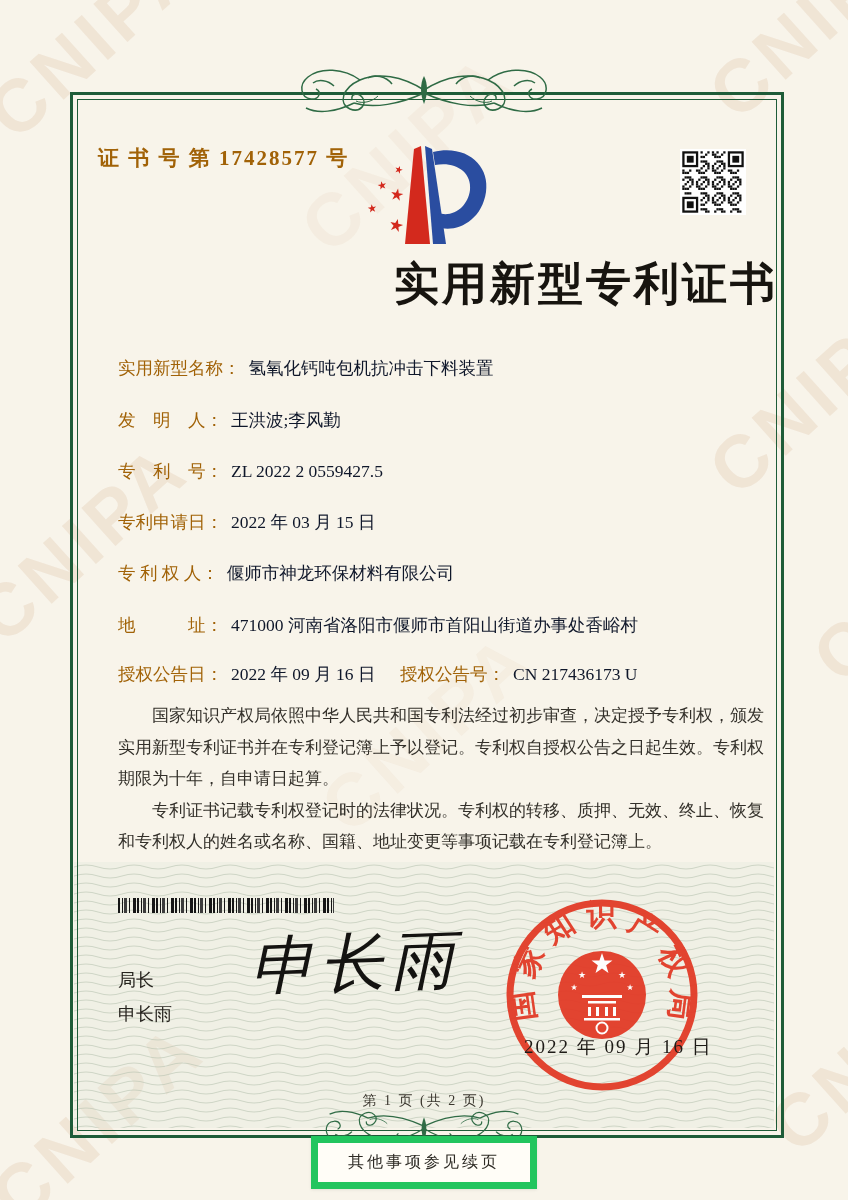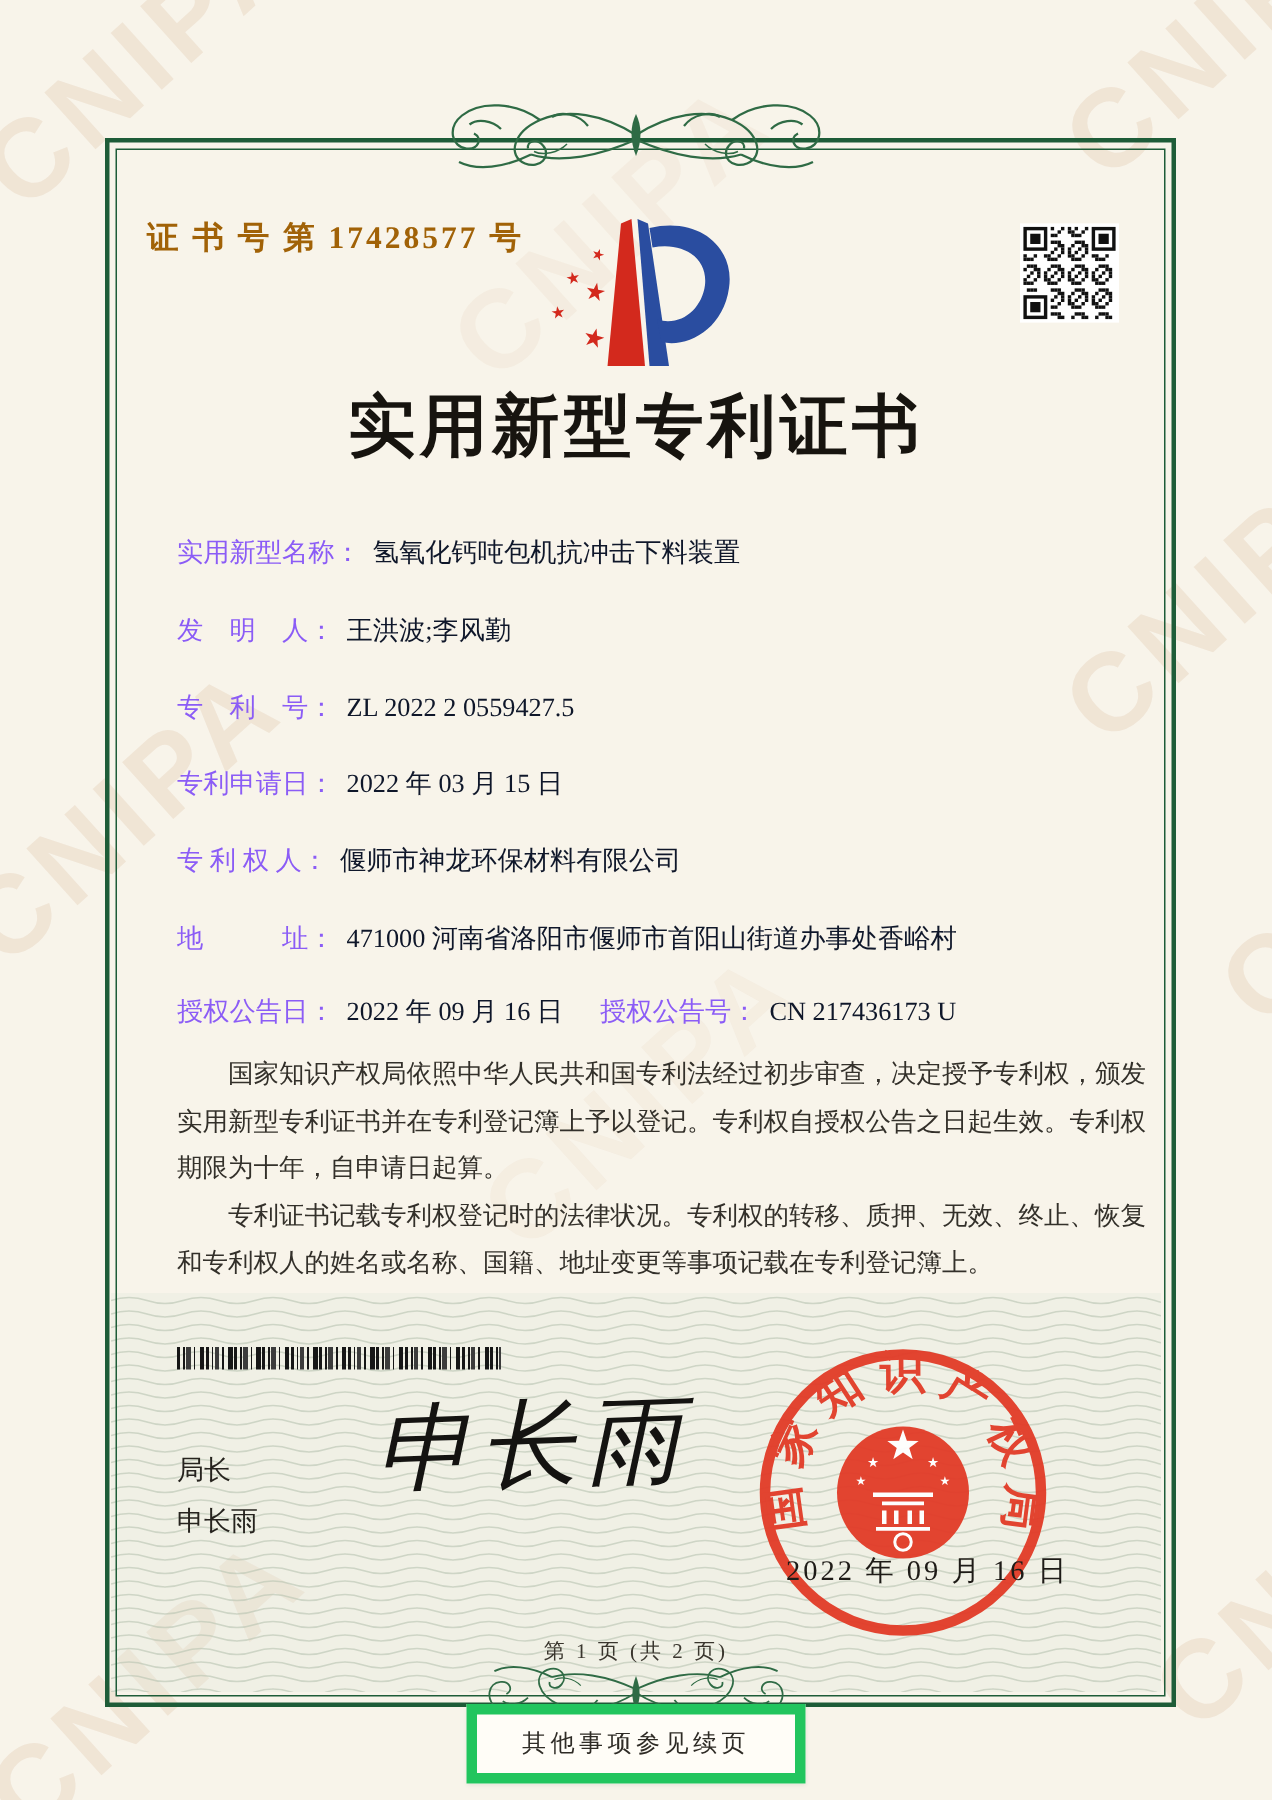--- a/index.html
+++ b/index.html
@@ -18,25 +18,25 @@
   .frame-inner{position:absolute;inset:4px;border:1px solid #1e5c38;}
 
   .flourish{position:absolute;left:274px;top:62px;width:300px;height:56px;}
   .flourish-bottom{position:absolute;left:304px;top:1106px;width:240px;height:45px;transform:scaleY(-1);}
 
   .certno{position:absolute;left:98px;top:144px;font-size:21px;letter-spacing:2px;color:#a16207;font-weight:bold;}
 
   .logo{position:absolute;left:353px;top:142px;width:142px;height:112px;}
   .qr{position:absolute;left:680px;top:149px;width:66px;height:66px;background:#fff;}
 
-  .title{position:absolute;left:70px;top:254px;width:708px;text-align:center;
+  .title{position:absolute;left:70px;top:254px;width:708px;text-align:right;
          font-size:45px;font-weight:bold;letter-spacing:3px;color:#17140f;}
 
   .field-row{position:absolute;left:118px;width:650px;font-size:17.5px;white-space:nowrap;}
-  .flabel{color:#8b5cf6;}
+  .flabel{color:#a16207;}
   .fvalue{color:#0f172a;margin-left:8px;}
   .pair2{position:absolute;left:282px;top:0;}
 
   .paras{position:absolute;left:118px;top:700px;width:646px;font-size:17px;
          line-height:31.5px;text-align:justify;color:#33302a;}
   .paras p{margin:0;text-indent:2em;}
 
   .wavezone{position:absolute;left:74px;top:862px;width:700px;height:266px;background:rgba(226,233,221,.35);}
   .wavezone svg{width:100%;height:100%;}
   .wave-path{stroke:#b7c3b1;stroke-width:1;fill:none;opacity:.6;}

